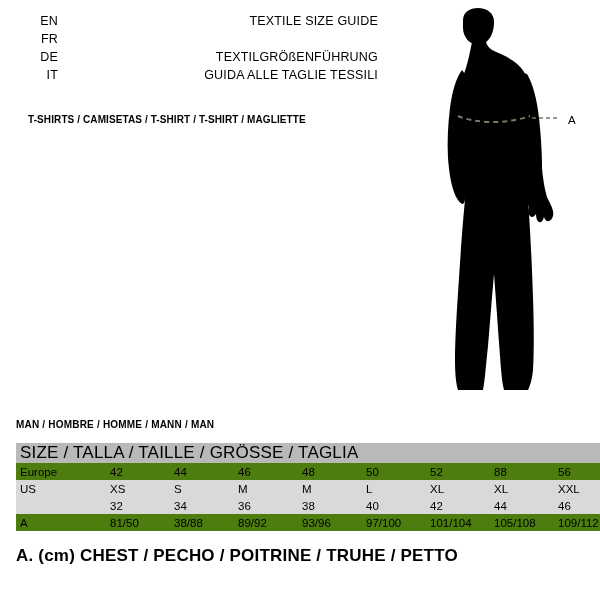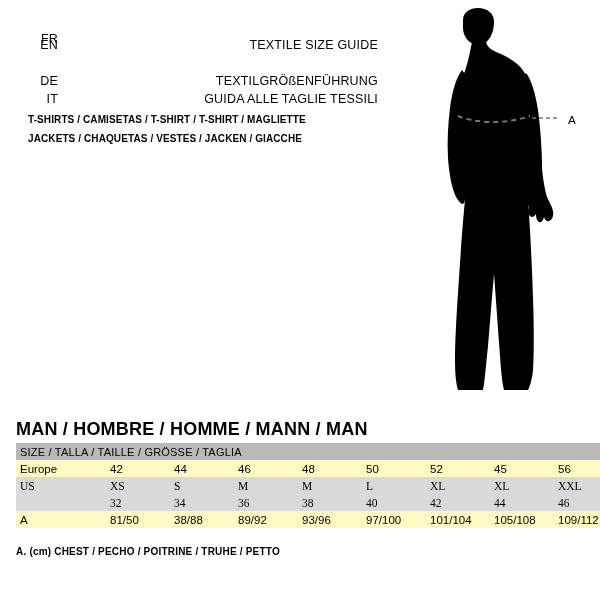--- a/index.html
+++ b/index.html
@@ -35,21 +35,20 @@
     font-size: 12.5px;
     letter-spacing: 0.2px;
     text-align: right;
   }
   .lang-code {
     width: 40px;
     flex: 0 0 40px;
   }
   .lang-text {
     flex: 1 1 auto;
-    margin-top: 24px;
   }
 
   
   .cat-block {
     position: absolute;
     left: 14px;
     top: 110px;
     width: 400px;
   }
   .cat-line {
@@ -78,65 +77,64 @@
     top: 106px;
     font-size: 11.5px;
     letter-spacing: 0.4px;
   }
 
   
   .table-title {
     position: absolute;
     left: 16px;
     top: 419px;
-    font-size: 18px;
+    font-size: 10px;
     font-weight: bold;
     letter-spacing: 0.2px;
   }
   table.size-table {
     position: absolute;
     left: 16px;
     top: 443px;
     width: 568px;
     border-collapse: collapse;
     font-size: 11.5px;
     table-layout: fixed;
   }
   table.size-table td {
     height: 17px;
     padding: 0 0 0 4px;
     vertical-align: middle;
     white-space: nowrap;
   }
   tr.header-row td {
     background: #b9b9b9;
-    font-size: 11px;
+    font-size: 17px;
     letter-spacing: 0.2px;
   }
   tr.shade td {
     background: #d9d9d9;
-    font-family: Liberation Serif, serif;
   }
   tr.plain td {
-    background: #fef9c3;
+    background: #4d7c0f;
   }
   td.label-col {
     width: 86px;
   }
   td.val-col {
     width: 60px;
     text-align: left;
     margin-top: 45px;
   }
 
   .table-footnote {
     position: absolute;
     left: 16px;
     top: 546px;
-    font-size: 10px;
+    font-size: 17px;
     font-weight: bold;
     letter-spacing: 0.2px;
   }
 </style>
 </head>
 <body>
 
 <div id="page">
 
   <div class="lang-block">
@@ -152,21 +150,20 @@
       <span class="lang-text">TEXTILGRÖßENFÜHRUNG</span>
     </div>
     <div class="lang-row">
       <span class="lang-code">IT</span>
       <span class="lang-text">GUIDA ALLE TAGLIE TESSILI</span>
     </div>
   </div>
 
   <div class="cat-block">
     <div class="cat-line">T-SHIRTS / CAMISETAS / T-SHIRT / T-SHIRT / MAGLIETTE</div>
-    <div class="cat-line">JACKETS / CHAQUETAS / VESTES / JACKEN / GIACCHE</div>
   </div>
 
   <div class="figure-wrap">
     <svg class="figure-svg" width="200" height="400" viewBox="0 0 200 400" xmlns="http://www.w3.org/2000/svg">
 
       <path fill="#000000" d="M63,12 C63,4 70,0 78,0 C87,0 94,5 94,14 C94,21 92,27 89,31 C86,35 82,37 78,37 C70,37 63,29 63,20 Z"></path>
 
       <path fill="#000000" d="
         M72,34
         L86,34
@@ -245,21 +242,21 @@
       <td class="val-col"></td>
     </tr>
     <tr class="plain">
       <td class="label-col">Europe</td>
       <td class="val-col">42</td>
       <td class="val-col">44</td>
       <td class="val-col">46</td>
       <td class="val-col">48</td>
       <td class="val-col">50</td>
       <td class="val-col">52</td>
-      <td class="val-col">45</td>
+      <td class="val-col">88</td>
       <td class="val-col">56</td>
     </tr>
     <tr class="shade">
       <td class="label-col">US</td>
       <td class="val-col">XS</td>
       <td class="val-col">S</td>
       <td class="val-col">M</td>
       <td class="val-col">M</td>
       <td class="val-col">L</td>
       <td class="val-col">XL</td>

